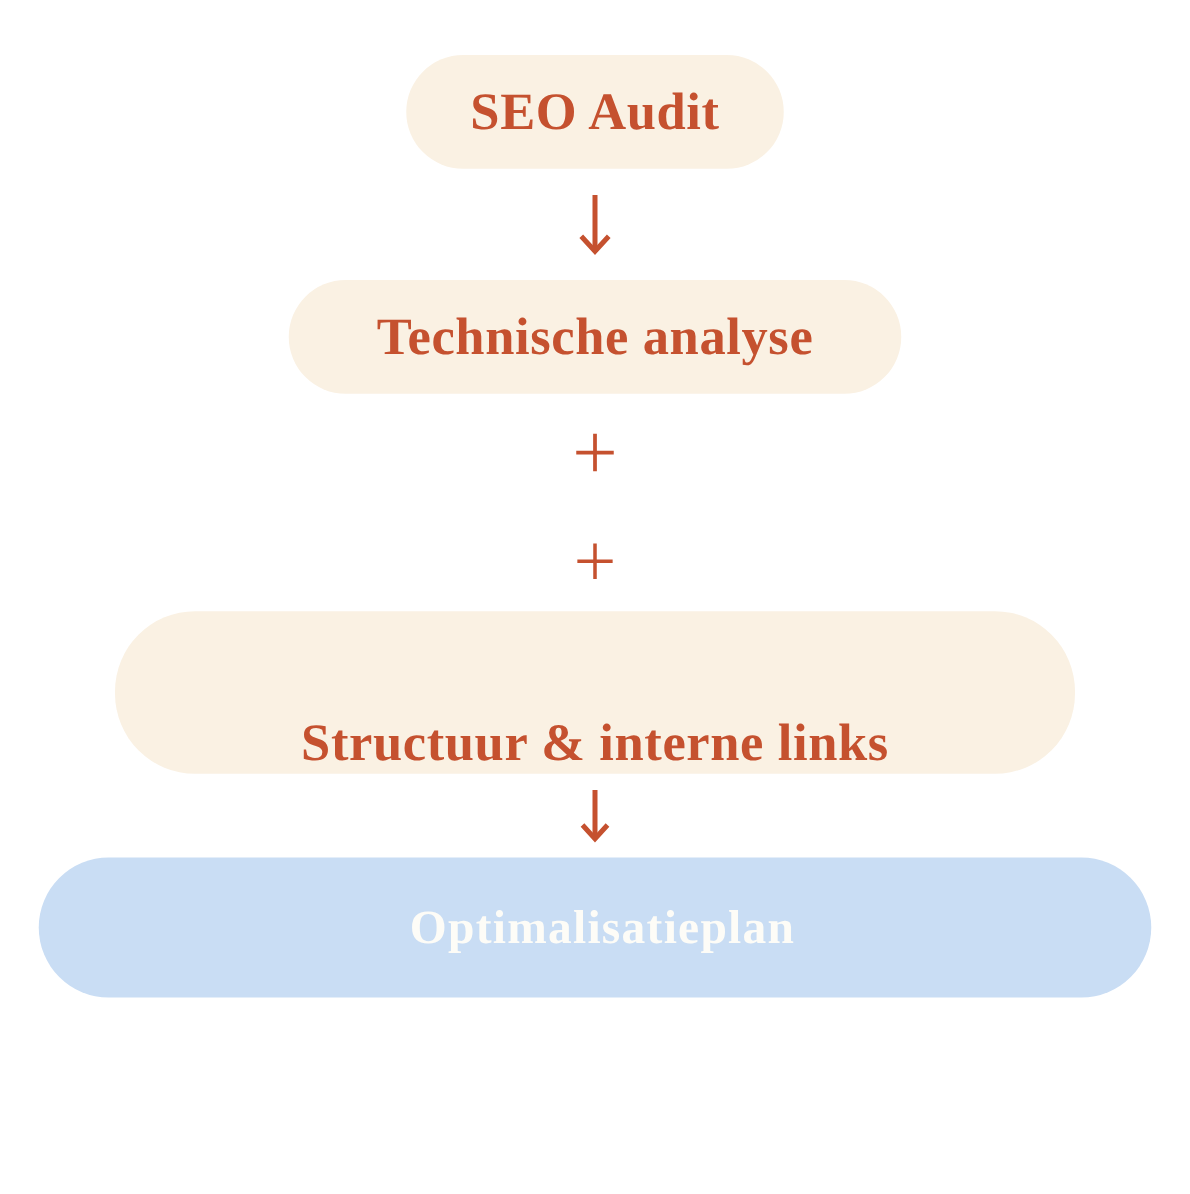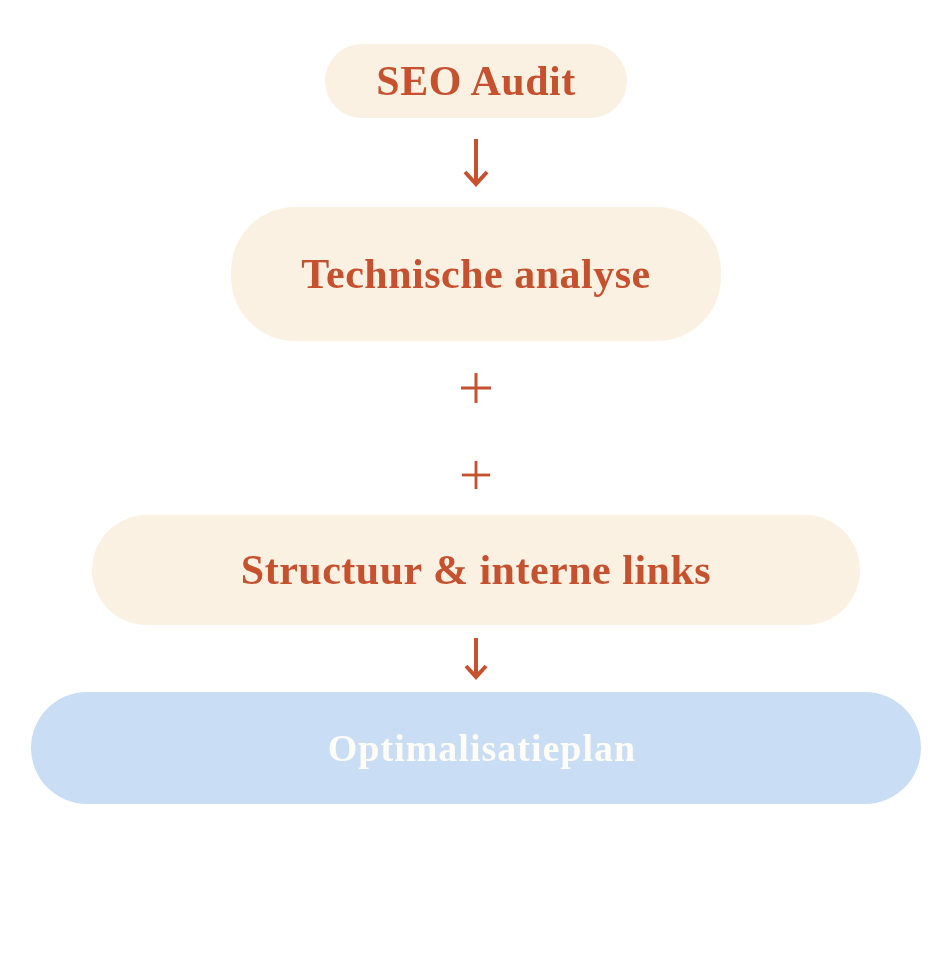--- a/index.html
+++ b/index.html
@@ -42,24 +42,24 @@
     color: #FDFCF7;
   }
   .pill-blue .pill-label {
     font-weight: 700;
     font-size: 38px;
     letter-spacing: 1px;
     white-space: nowrap;
     margin-left: 12px;
   }
   
-  .s1 { width: 302px; height: 74px; }
-  .s2 { width: 490px; height: 134px; }
+  .s1 { width: 302px; height: 91px; }
+  .s2 { width: 490px; height: 91px; }
   .s3 { width: 616px; height: 111px; }
-  .s4 { width: 768px; height: 110px; }
+  .s4 { width: 768px; height: 130px; align-items: flex-end; }
   .s5 { width: 890px; height: 112px; }
 
   .connector {
     display: flex;
     align-items: center;
     justify-content: center;
     flex: 0 0 auto;
   }
   .c1 { height: 89px; }
   .c2 { height: 93px; }

